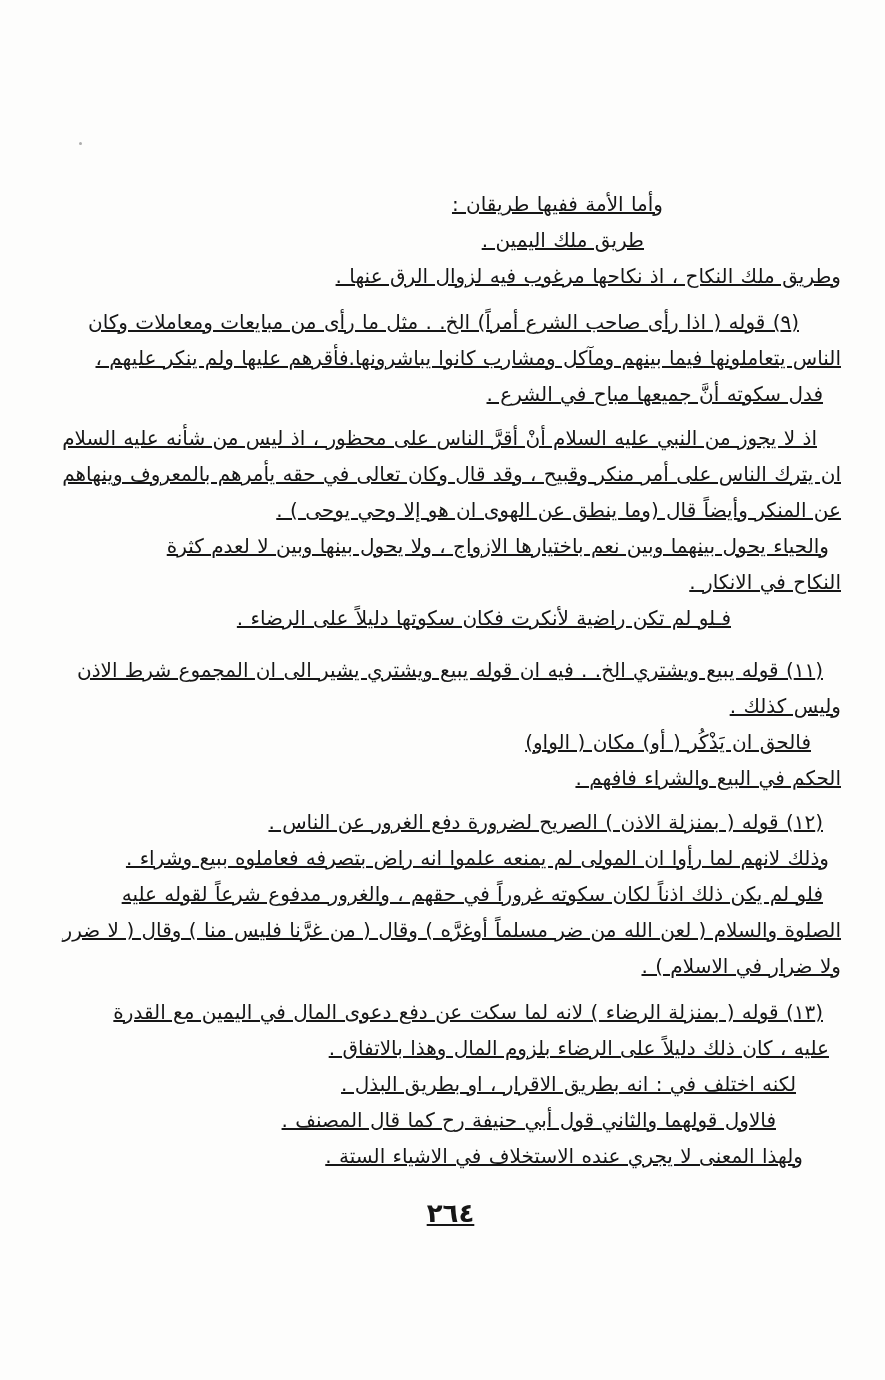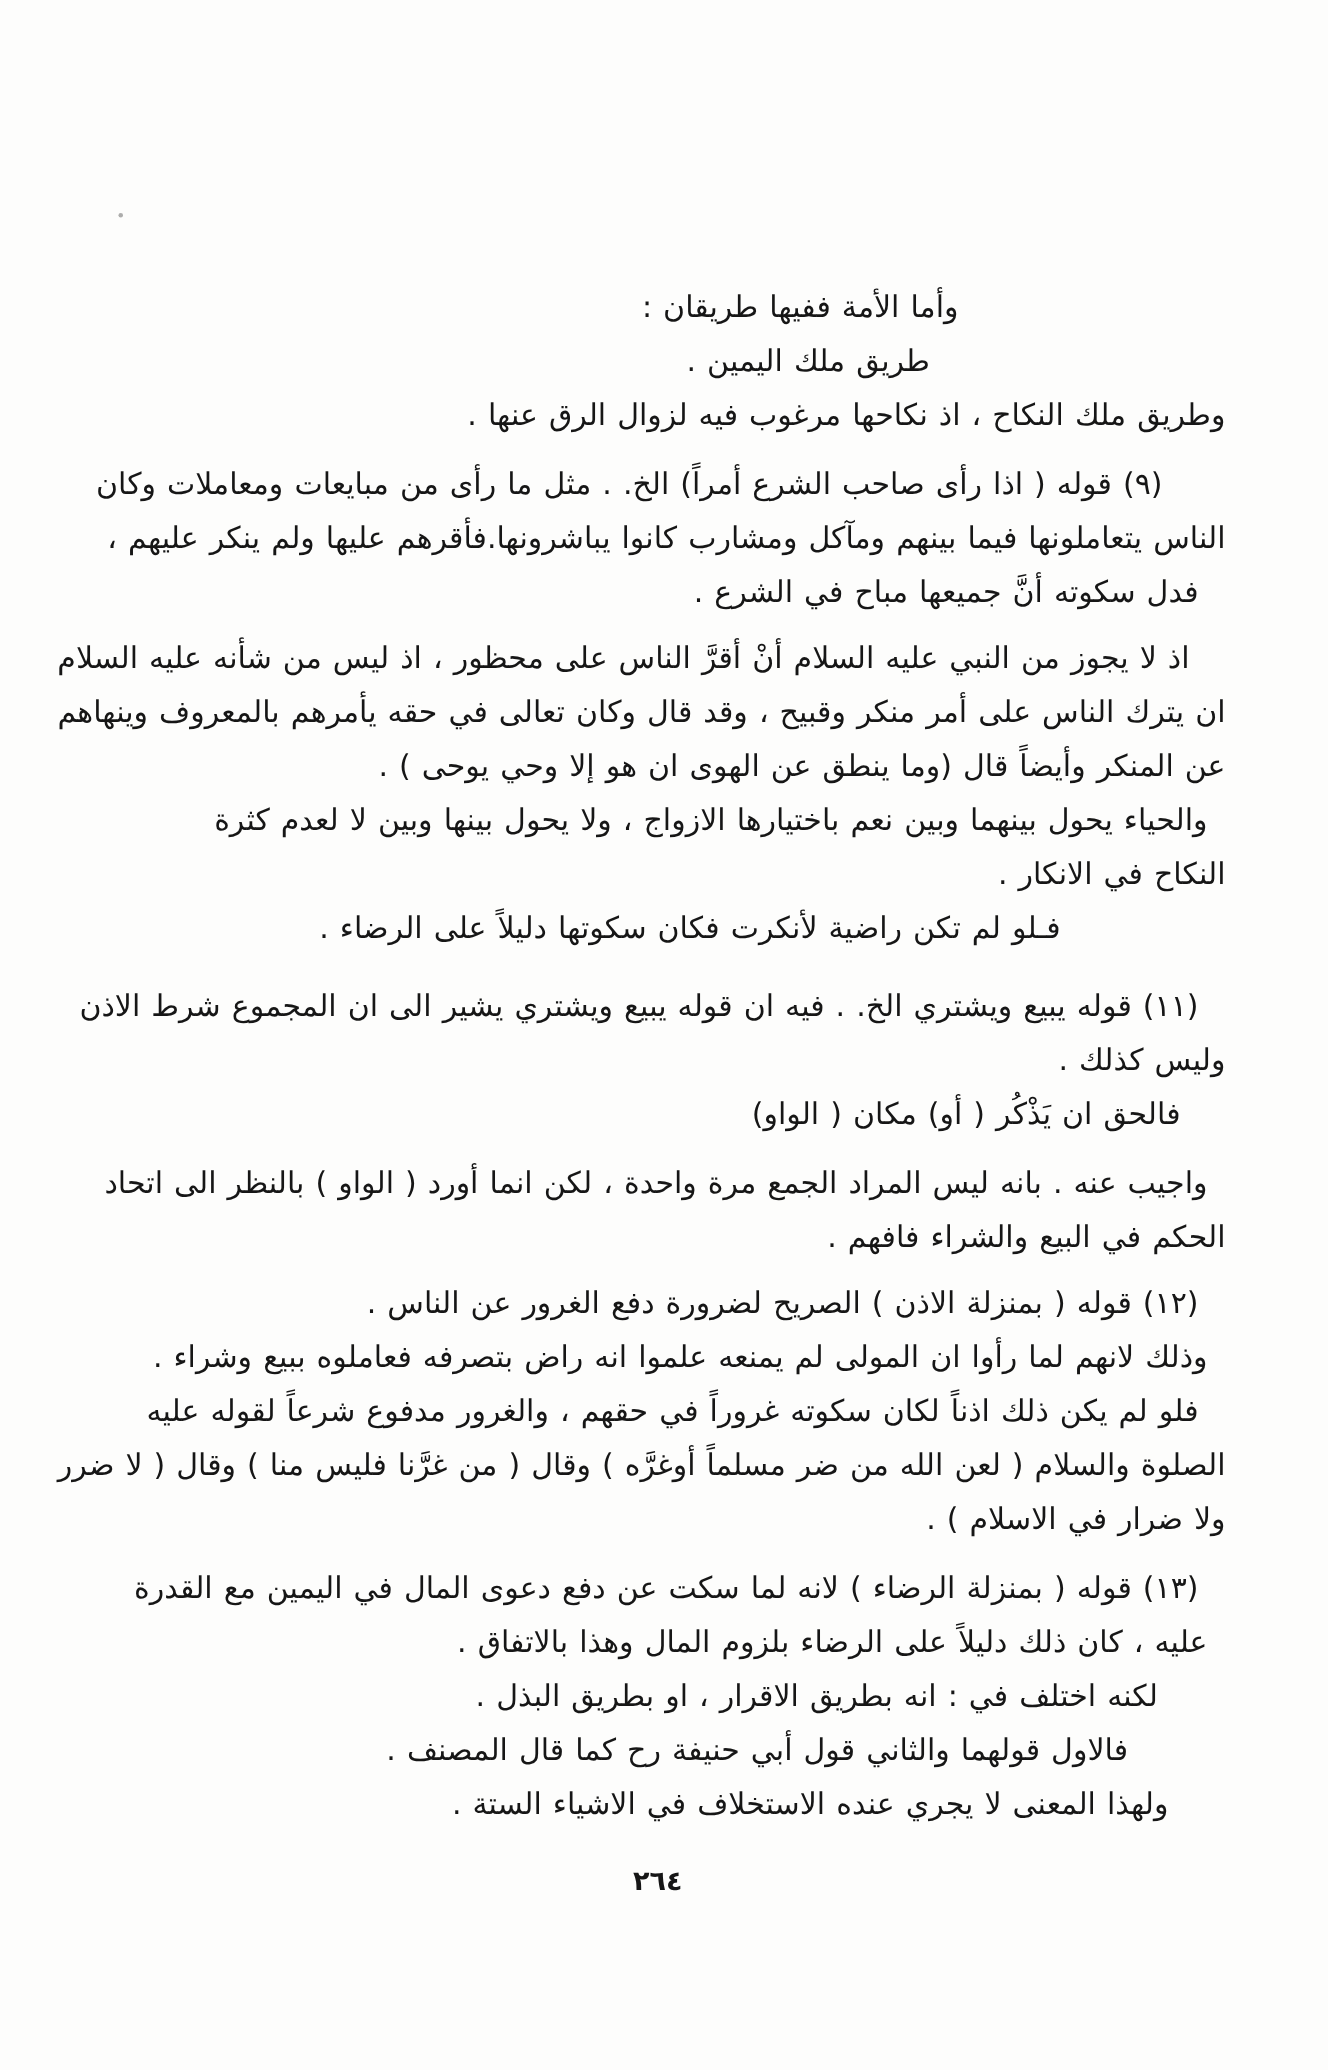--- a/index.html
+++ b/index.html
@@ -9,25 +9,26 @@
     overflow:hidden;
     font-family:"DejaVu Sans",sans-serif;
     color:#161616;
     position:relative;
   }
   .page{
     position:absolute;inset:0;
     direction:rtl;
   }
   .text-col{
-    margin-right:68px;
+    margin-right:44px;
     margin-left:60px;
     padding-top:186px;
     direction:rtl;
     text-align:right;
+    text-decoration:underline;
   }
   .ln{
     height:36px;
     line-height:36px;
     font-size:20px;
     word-spacing:1px;
     white-space:nowrap;
     overflow:visible;
   }
   
@@ -44,21 +45,21 @@
   .p178{padding-right:178px}
   .p197{padding-right:197px}
   
   .mt4{margin-top:4px}
   .mt8{margin-top:8px}
   .mt10{margin-top:10px}
   .mt16{margin-top:16px}
   .folio{
     margin-top:24px;
     text-align:center;
-    font-size:18px;
+    font-size:26px;
     font-weight:bold;
     letter-spacing:2px;
     direction:rtl;
   }
   .speck{
     position:absolute;
     left:79px;top:142px;
     width:3px;height:3px;
     background:#8a8a8a;
     border-radius:50%;
@@ -86,21 +87,20 @@
     <div class="ln p0">عن المنكر وأيضاً قال (وما ينطق عن الهوى ان هو إلا وحي يوحى ) .</div>
 
     <div class="ln p12">والحياء يحول بينهما وبين نعم باختيارها الازواج ، ولا يحول بينها وبين لا لعدم كثرة</div>
     <div class="ln p0">النكاح في الانكار .</div>
     <div class="ln p110">فـلو  لم تكن راضية لأنكرت فكان سكوتها دليلاً على الرضاء .</div>
 
     <div class="ln p18 mt16">(١١) قوله يبيع ويشتري الخ. .  فيه ان قوله يبيع ويشتري يشير الى ان المجموع شرط الاذن</div>
     <div class="ln p0">وليس كذلك .</div>
     <div class="ln p30">فالحق ان يَذْكُر ( أو)  مكان ( الواو)</div>
 
-    <div class="ln p12 mt10">واجيب عنه .  بانه ليس المراد الجمع مرة واحدة ، لكن انما أورد ( الواو ) بالنظر الى اتحاد</div>
     <div class="ln p0">الحكم في البيع والشراء فافهم .</div>
 
     <div class="ln p18 mt8">(١٢) قوله ( بمنزلة الاذن ) الصريح لضرورة دفع الغرور عن الناس .</div>
     <div class="ln p12">وذلك لانهم لما رأوا ان المولى لم يمنعه علموا انه راض بتصرفه فعاملوه ببيع وشراء .</div>
     <div class="ln p18">فلو لم يكن ذلك اذناً لكان سكوته غروراً في حقهم ، والغرور مدفوع شرعاً لقوله عليه</div>
     <div class="ln p0">الصلوة والسلام ( لعن الله من ضر مسلماً أوغرَّه ) وقال ( من غرَّنا فليس منا ) وقال ( لا ضرر</div>
     <div class="ln p0">ولا ضرار في الاسلام ) .</div>
 
     <div class="ln p18 mt10">(١٣) قوله ( بمنزلة الرضاء ) لانه لما سكت عن دفع دعوى المال في اليمين مع القدرة</div>
     <div class="ln p12">عليه ، كان ذلك دليلاً على الرضاء بلزوم المال وهذا بالاتفاق .</div>

